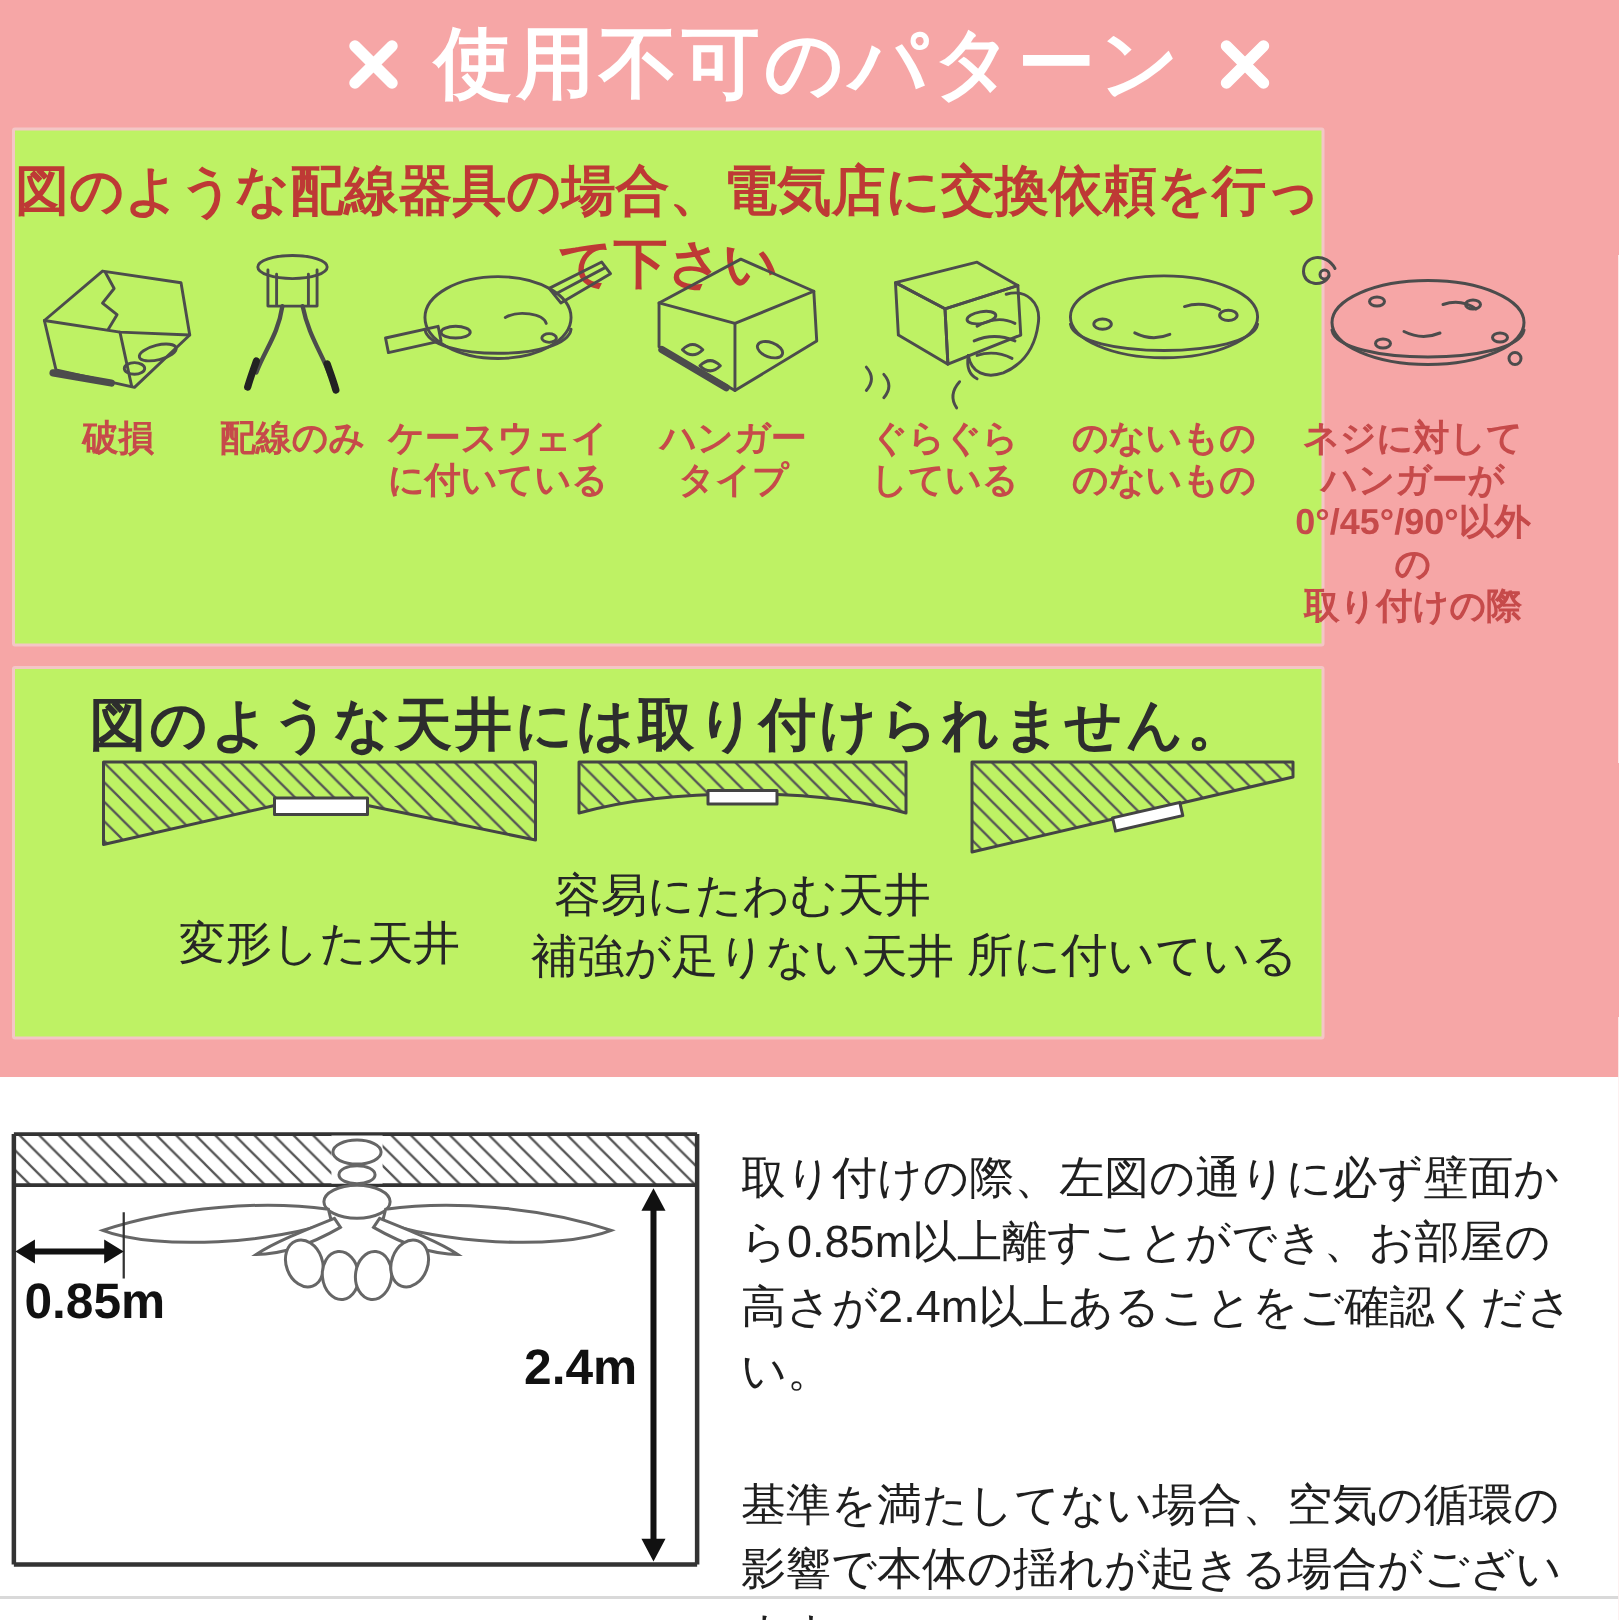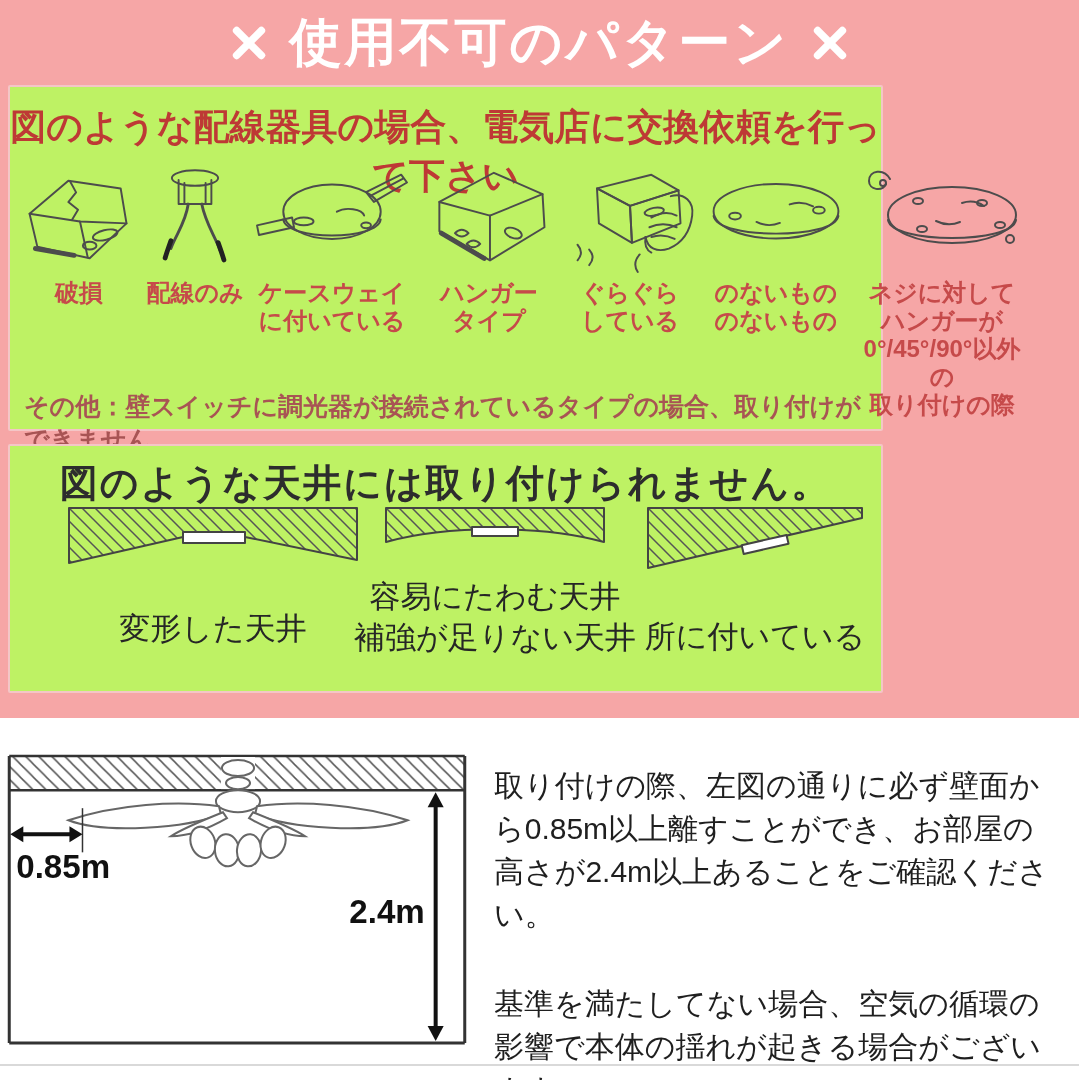--- a/index.html
+++ b/index.html
@@ -208,21 +208,20 @@
           <div class="device-label">
             <div>ネジに対して</div>
             <div>ハンガーが</div>
             <div>0°/45°/90°以外の</div>
             <div>取り付けの際</div>
           </div>
         </div>
 
       </div>
 
-      <div class="note">その他：壁スイッチに調光器が接続されているタイプの場合、取り付けができません。</div>
     </div>
 
     <div class="white-box box2">
       <div class="box2-title">図のような天井には取り付けられません。</div>
 
       <div class="ceilings-row">
 
         <div class="ceiling ceil-1">
           <svg class="line-art" width="292" height="62" viewBox="0 0 292 62">
             <defs>

